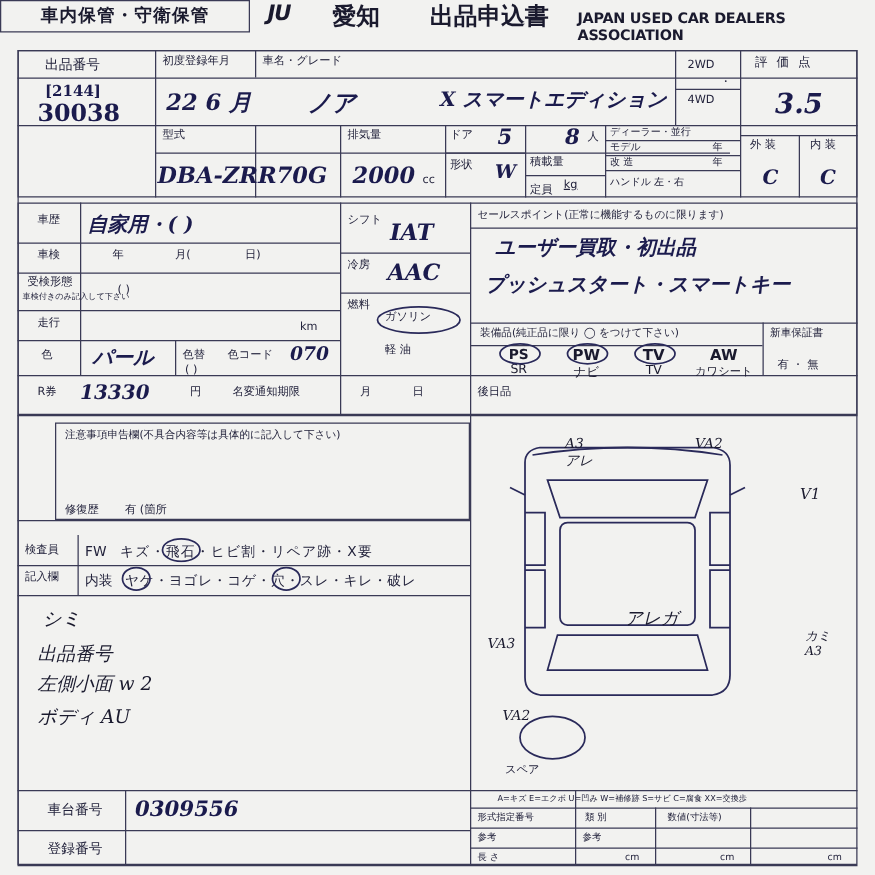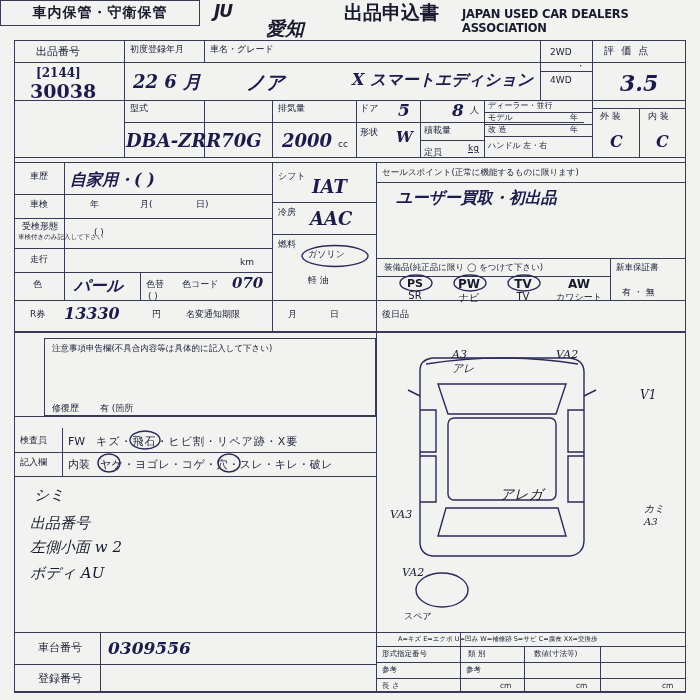--- a/index.html
+++ b/index.html
@@ -20,21 +20,21 @@
   .hw{font-style:italic;}
   .vline{position:absolute;background:#3a3a55;width:1px;}
   .hline{position:absolute;background:#3a3a55;height:1px;}
 
   
   #hdr{left:14px;top:10px;width:672px;height:26px;}
   #hdr-left{position:absolute;left:0;top:0;width:200px;height:26px;border:1px solid #3a3a55;
             box-sizing:border-box;display:flex;align-items:center;justify-content:center;
             font-size:14px;font-weight:bold;letter-spacing:1px;}
   #ju-logo{position:absolute;left:214px;top:1px;font-size:17px;font-weight:bold;font-style:italic;letter-spacing:-1px;}
-  #hdr-pref{position:absolute;left:266px;top:16px;font-size:19px;font-weight:bold;font-style:italic;}
+  #hdr-pref{position:absolute;left:266px;top:0px;font-size:19px;font-weight:bold;}
   #hdr-title{position:absolute;left:344px;top:0px;font-size:19px;font-weight:bold;}
   #hdr-en{position:absolute;left:462px;top:7px;font-size:11.5px;font-weight:bold;letter-spacing:-0.2px;}
 
   
   .note{position:absolute;font-family:"DejaVu Serif","Liberation Serif",serif;font-style:italic;}
 
   
   #diagram{position:absolute;left:380px;top:340px;width:306px;height:290px;}
   .carline{stroke:#2a2a5a;fill:none;stroke-width:1.4;}
 </style>
@@ -104,21 +104,21 @@
 
   <div class="lbl" style="left:360px;top:104px;">ドア</div>
   <div class="hand hw" style="left:398px;top:100px;font-size:17px;">5</div>
   <div class="lbl" style="left:360px;top:128px;">形状</div>
   <div class="hand hw" style="left:396px;top:128px;font-size:15px;">W</div>
 
   <div class="lbl" style="left:424px;top:104px;margin-top:44px;">定員</div>
   <div class="hand hw" style="left:452px;top:100px;font-size:17px;">8</div>
   <div class="lbl" style="left:470px;top:106px;">人</div>
   <div class="lbl" style="left:424px;top:126px;">積載量</div>
-  <div class="lbl" style="left:468px;top:144px;text-decoration:underline;">kg</div>
+  <div class="lbl" style="left:451px;top:144px;text-decoration:underline;">kg</div>
 
   <div class="lbl" style="left:488px;top:102px;font-size:8px;">ディーラー・並行</div>
   <div class="lbl" style="left:488px;top:114px;font-size:8px;">モデル</div>
   <div class="lbl" style="left:570px;top:114px;font-size:8px;">年</div>
   <div class="lbl" style="left:488px;top:126px;font-size:8px;">改 造</div>
   <div class="lbl" style="left:570px;top:126px;font-size:8px;">年</div>
   <div class="lbl" style="left:488px;top:142px;font-size:8px;">ハンドル  左・右</div>
 
   <div class="lbl" style="left:600px;top:112px;">外 装</div>
   <div class="lbl" style="left:648px;top:112px;">内 装</div>
@@ -178,20 +178,21 @@
   <div class="lbl" style="left:308px;top:250px;">ガソリン</div>
   <div class="lbl" style="left:308px;top:276px;">軽 油</div>
 
   <svg style="position:absolute;left:300px;top:244px;" width="70" height="24">
     <ellipse cx="35" cy="12" rx="33" ry="10.5" class="carline" stroke-width="1.6"></ellipse>
   </svg>
 
   <div class="lbl" style="left:382px;top:168px;font-size:8.5px;">セールスポイント(正常に機能するものに限ります)</div>
   <div class="hline" style="left:376px;top:182px;width:310px;"></div>
   <div class="hand hw" style="left:396px;top:188px;font-size:16px;">ユーザー買取・初出品</div>
+  <div class="hand hw" style="left:388px;top:218px;font-size:16px;">プッシュスタート・スマートキー</div>
 
   <div class="hline" style="left:376px;top:258px;width:310px;"></div>
   <div class="vline" style="left:610px;top:258px;height:42px;"></div>
   <div class="lbl" style="left:384px;top:263px;font-size:8.5px;">装備品(純正品に限り ◯ をつけて下さい)</div>
   <div class="lbl" style="left:616px;top:263px;font-size:8.5px;">新車保証書</div>
   <div class="hline" style="left:376px;top:276px;width:234px;"></div>
 
   <div id="equip-row">
     <div style="position:absolute;left:392px;top:277px;width:46px;text-align:center;">
       <div style="font-size:11px;font-weight:bold;">PS</div>

